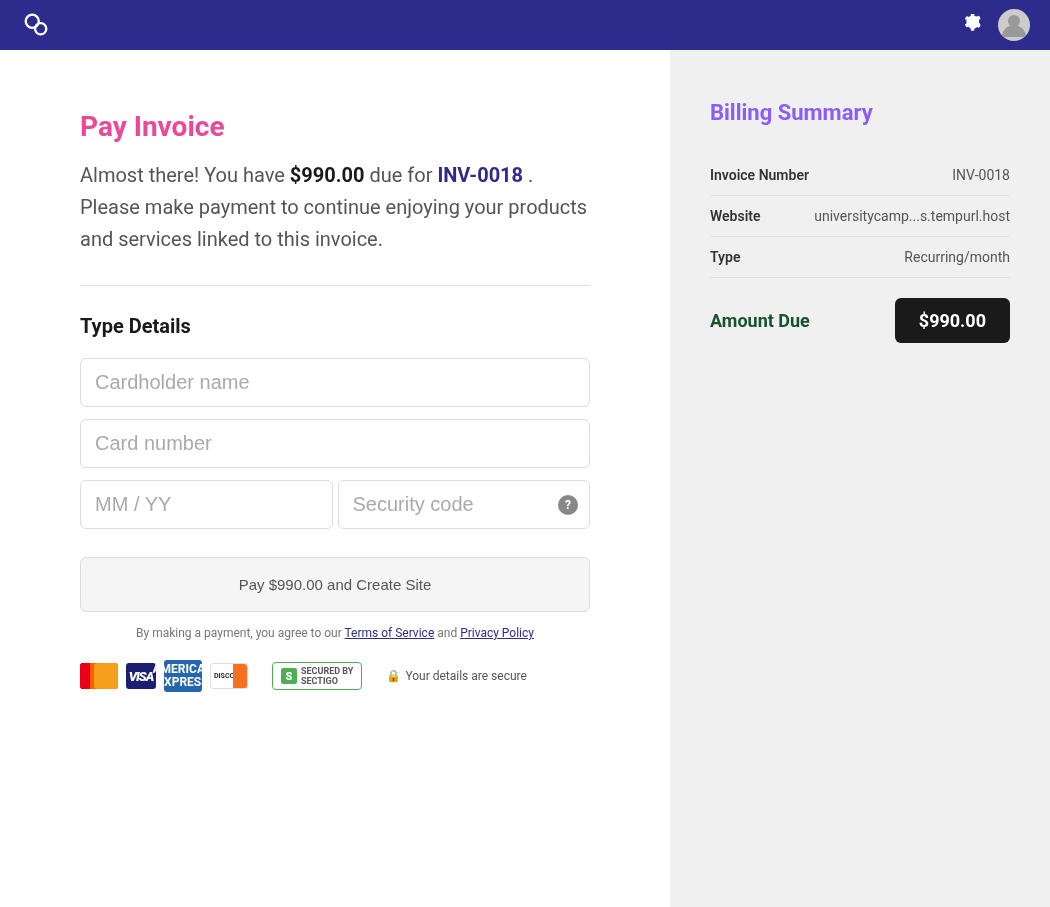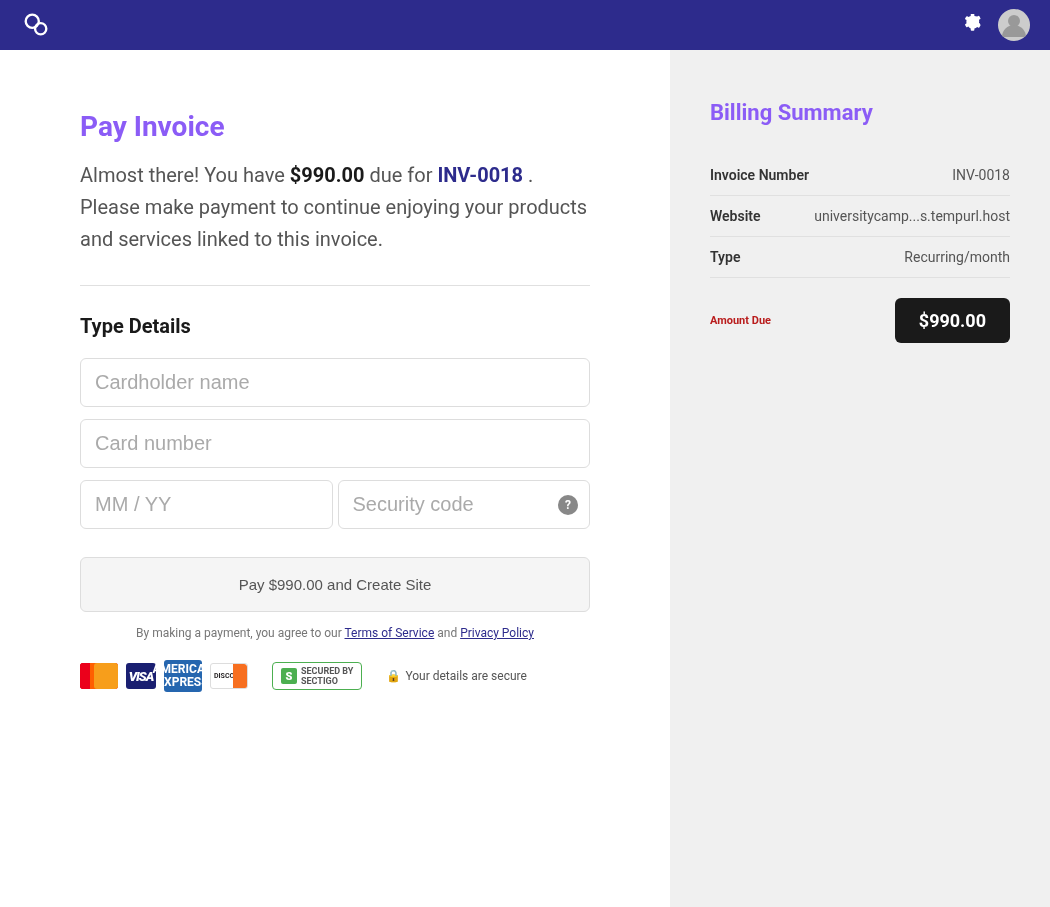--- a/index.html
+++ b/index.html
@@ -62,21 +62,21 @@
     .sidebar {
       width: 380px;
       background: #f0f0f0;
       padding: 50px 40px;
     }
 
     
     .page-title {
       font-size: 28px;
       font-weight: 700;
-      color: #8b5cf6;
+      color: #ec4899;
       margin-bottom: 16px;
     }
     .description {
       font-size: 20px;
       color: #555;
       line-height: 1.6;
       margin-bottom: 30px;
     }
     .description strong {
       color: #1a1a1a;
@@ -292,23 +292,23 @@
       color: #555;
       text-align: right;
     }
     .amount-due-row {
       display: flex;
       justify-content: space-between;
       align-items: center;
       margin-top: 20px;
     }
     .amount-due-label {
-      font-size: 11px;
-      font-weight: 700;
-      color: #b91c1c;
+      font-size: 18px;
+      font-weight: 700;
+      color: #14532d;
     }
     .amount-badge {
       background: #1a1a1a;
       color: #fff;
       padding: 12px 24px;
       border-radius: 6px;
       font-size: 18px;
       font-weight: 700;
     }
 

